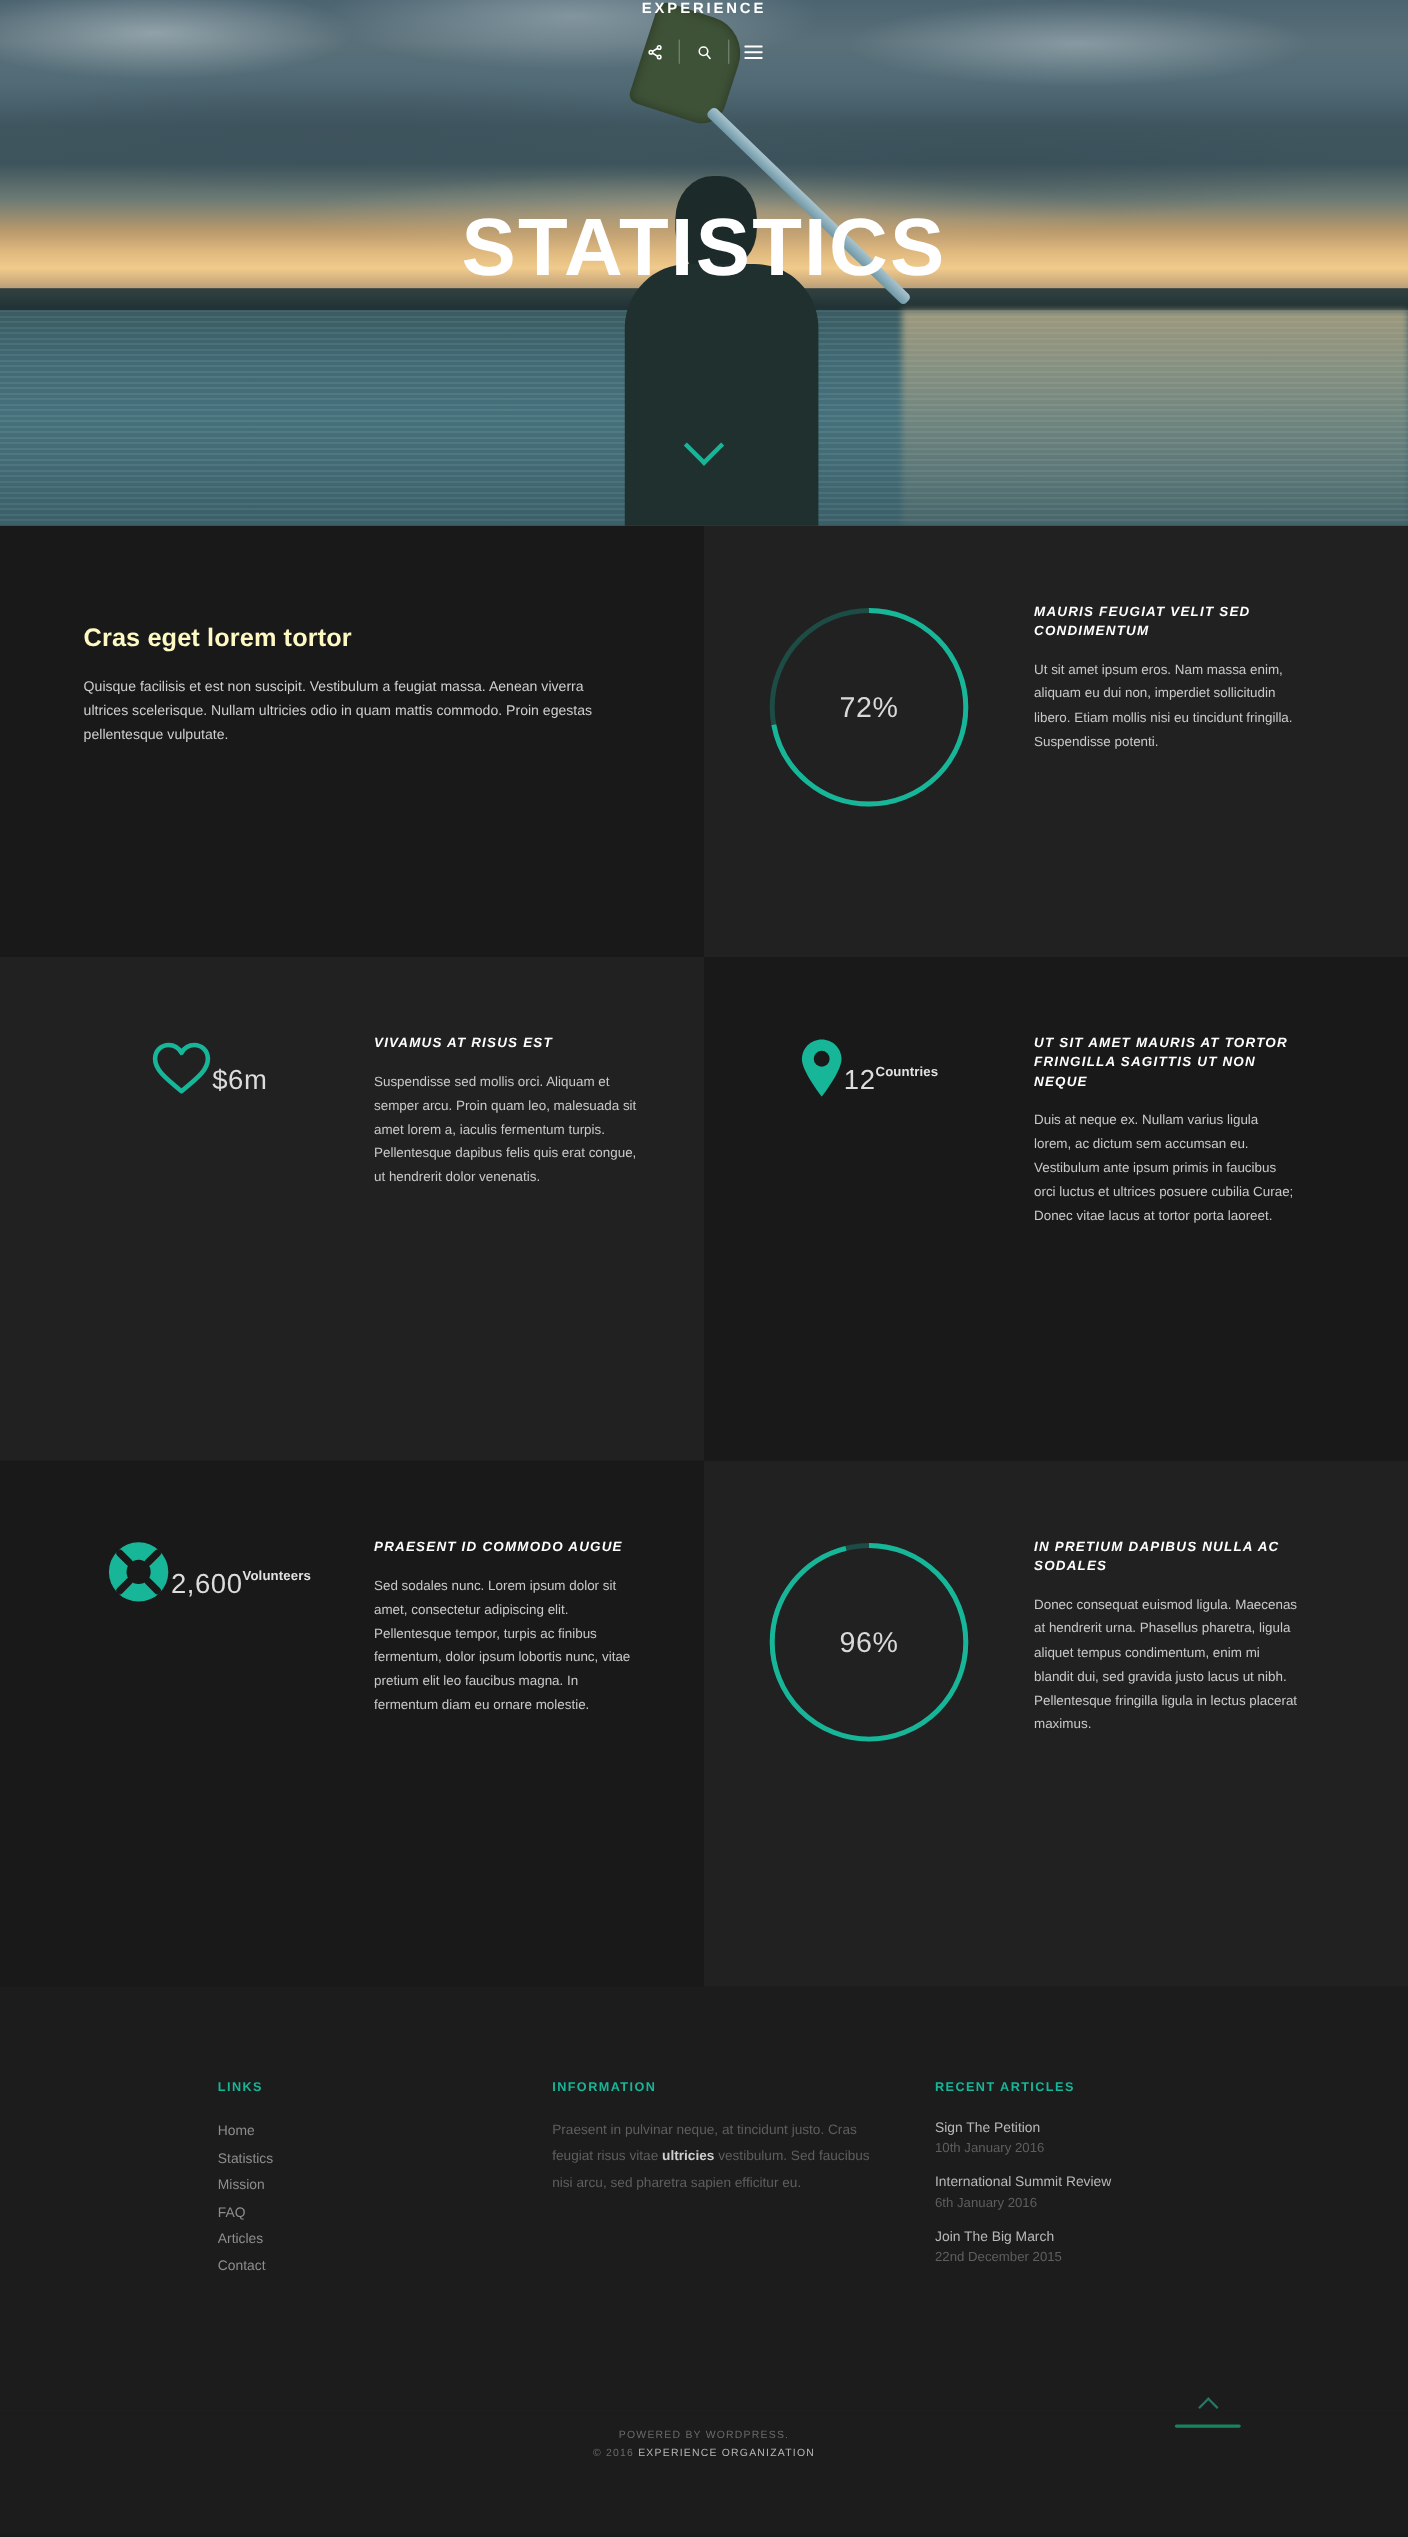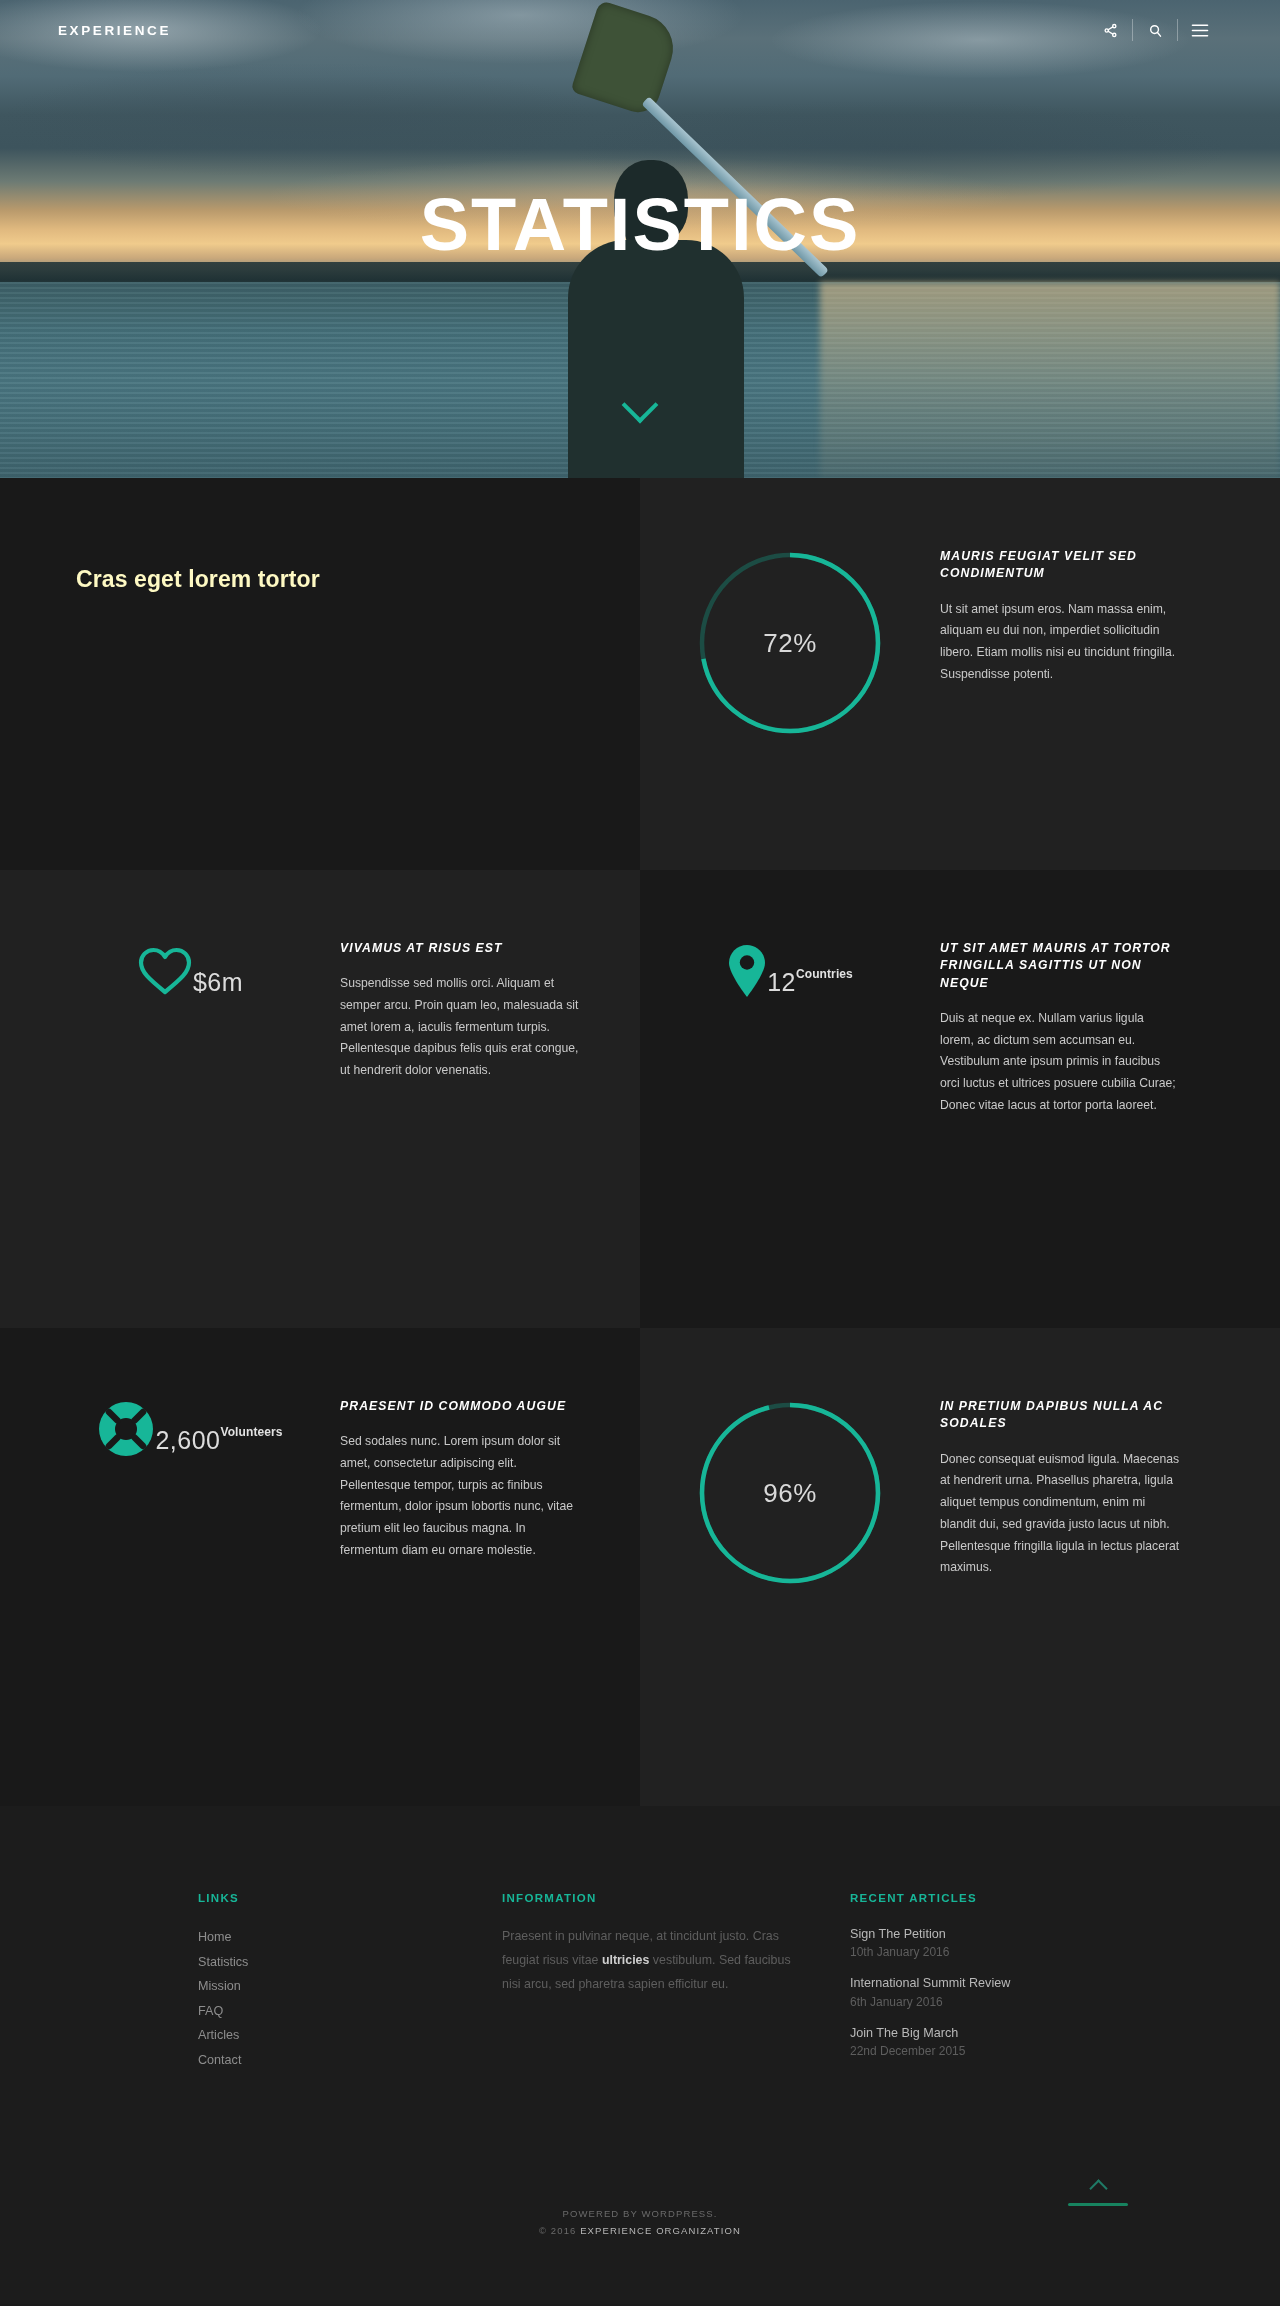--- a/index.html
+++ b/index.html
@@ -94,21 +94,21 @@
     transform:rotate(-18deg); transform-origin:50% 100%;
   }
   .person-body {
     position:absolute; left:28px; top:90px; width:176px; height:250px;
     background:#20302f; border-radius:58px 58px 0 0;
   }
 
   .hero-header {
     position:absolute; left:0; top:0; width:1280px; height:60px;
     display:flex; align-items:center; justify-content:space-between;
-    padding:0 58px; z-index:6;
+    padding:0 58px; z-index:6;flex-direction:column;
   }
   .brand {
     color:#fff; font-size:13.5px; font-weight:bold; letter-spacing:2.6px;
   }
   .hero-icons { display:flex; align-items:center; }
   .hdr-ico {
     width:44px; height:26px; display:flex; align-items:center; justify-content:center;
     color:#fff; cursor:pointer;
   }
   .hdr-divider { width:1px; height:22px; background:rgba(255,255,255,.32); }
@@ -275,20 +275,21 @@
   <div class="hero-title">STATISTICS</div>
   <div class="hero-scroll">
     <span class="chev"></span>
   </div>
 </div>
 
 <div class="grid-row row1">
   <div class="cell bg-a">
     <div class="intro">
       <h2>Cras eget lorem tortor</h2>
+      <p>Quisque facilisis et est non suscipit. Vestibulum a feugiat massa. Aenean viverra ultrices scelerisque. Nullam ultricies odio in quam mattis commodo. Proin egestas pellentesque vulputate.</p>
     </div>
   </div>
   <div class="cell bg-b">
     <div class="panel">
       <div class="panel-visual">
         <div class="donut">
           <svg width="190" height="190" viewBox="0 0 190 190">
             <circle cx="95" cy="95" r="88" fill="none" stroke="#1c4c44" stroke-width="4.5"></circle>
             <circle id="donut-72" cx="95" cy="95" r="88" fill="none" stroke="#17b698" stroke-width="4.5" stroke-linecap="butt" stroke-dasharray="398.1 552.9"></circle>
           </svg>

